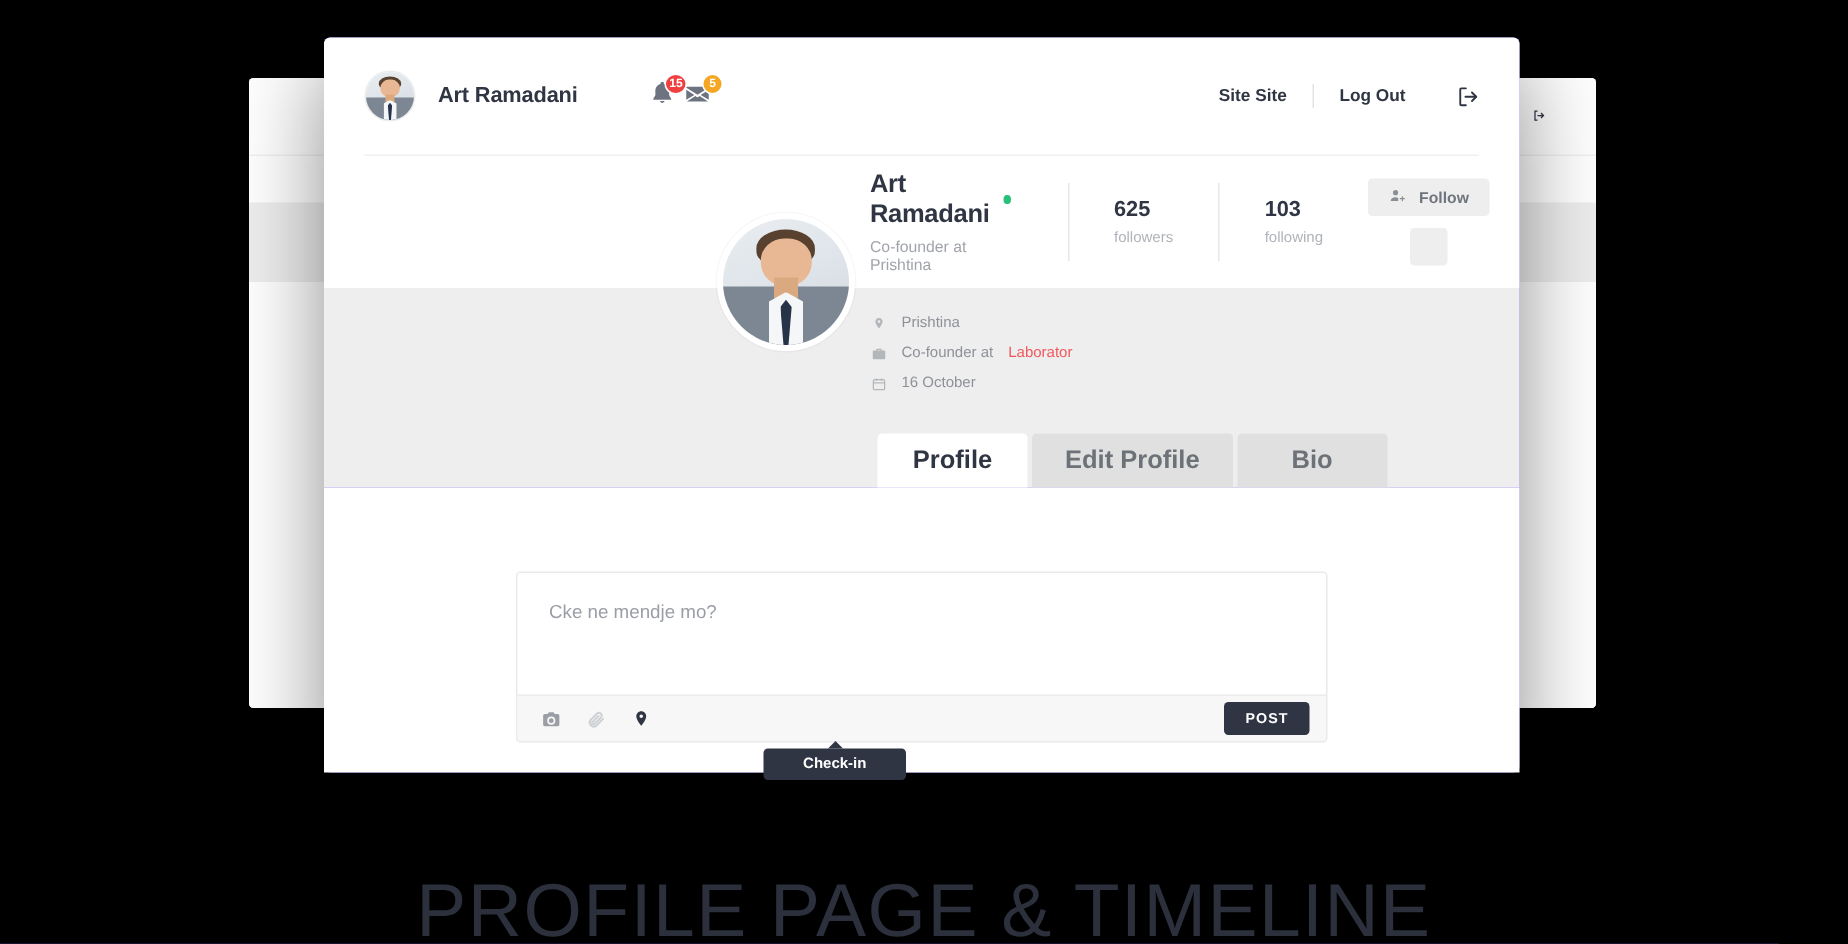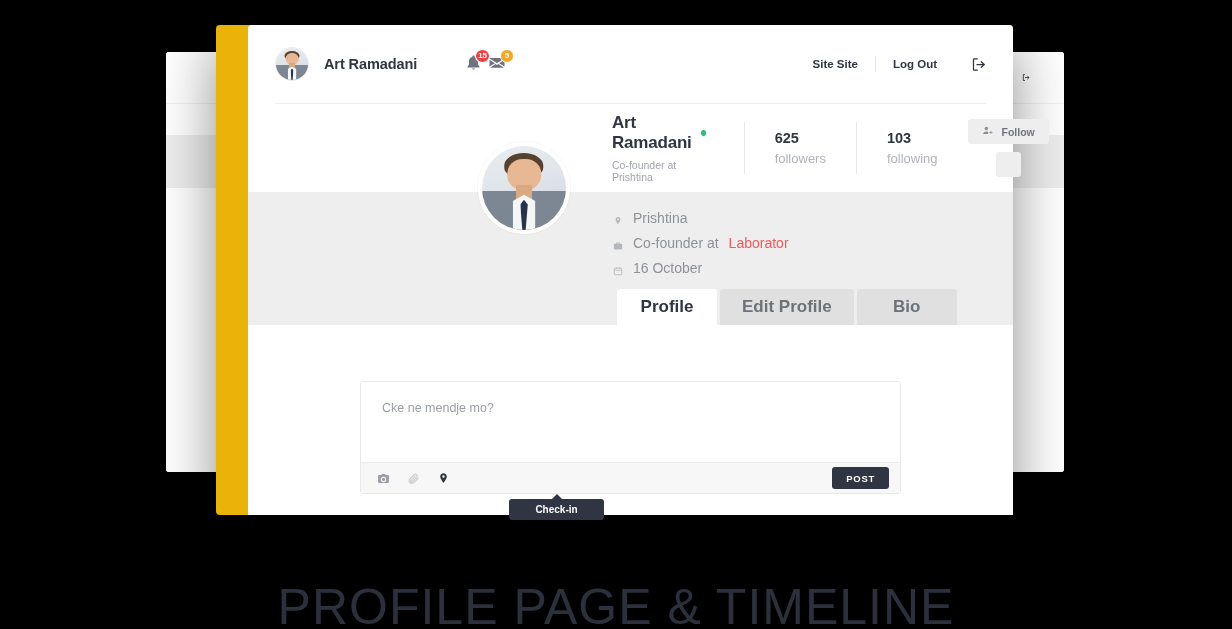--- a/index.html
+++ b/index.html
@@ -74,25 +74,24 @@
     border-top: 1px solid #eaeaea;
   }
 
   
   .modal {
     position: absolute;
     left: 216px;
     top: 25px;
     width: 797px;
     height: 490px;
-    background: #eab308;
+    background: #8b5cf6;
     border-radius: 4px;
     box-shadow: 0 18px 60px rgba(0,0,0,0.45);
     overflow: visible;
-    padding-left: 32px;
   }
 
   
   .topnav {
     height: 79px;
     display: flex;
     align-items: center;
     padding: 0 27px 0 27px;
     background: #fff;
     border-radius: 4px 4px 0 0;
@@ -245,21 +244,21 @@
     flex-direction: column;
     justify-content: center;
   }
   .stat-num {
     font-size: 14.5px;
     font-weight: bold;
     color: #2f3542;
   }
   .stat-label {
     margin-top: 5px;
-    font-size: 13px;
+    font-size: 10px;
     color: #b0b4ba;
   }
 
   .actions {
     margin-left: auto;
     margin-right: 33px;
     display: flex;
     align-items: center;
     gap: 8px;
     flex-direction: column;
@@ -286,21 +285,21 @@
     width: 25px;
     height: 25px;
     cursor: pointer;
   }
 
   .meta-list { display: flex; flex-direction: column; gap: 9px; }
   .meta-row {
     display: flex;
     align-items: flex-end;
     gap: 10px;
-    font-size: 14px;
+    font-size: 10px;
     color: #8e9298;
   }
   .meta-icon {
     width: 11px;
     display: flex;
     align-items: center;
     justify-content: center;
     color: #b3b7bc;
   }
   .meta-accent { color: #f1585c; }

